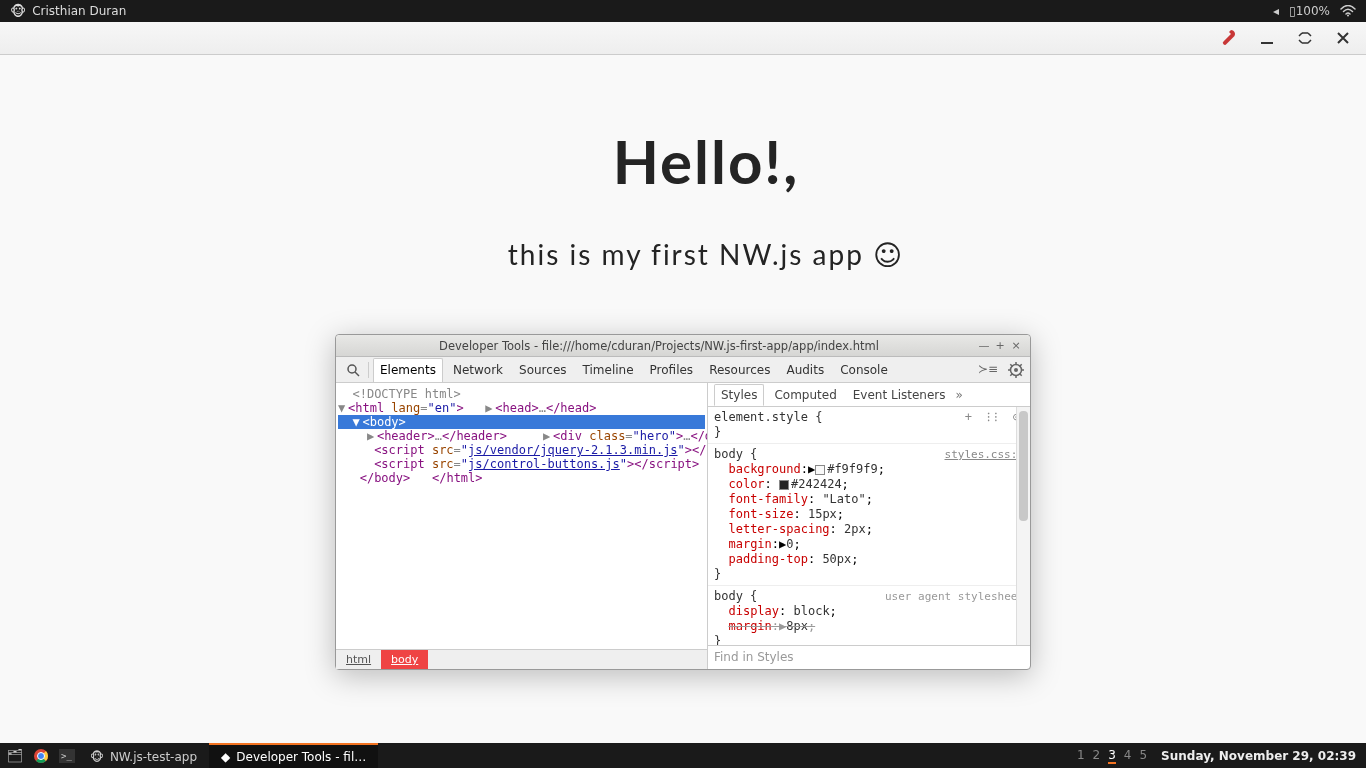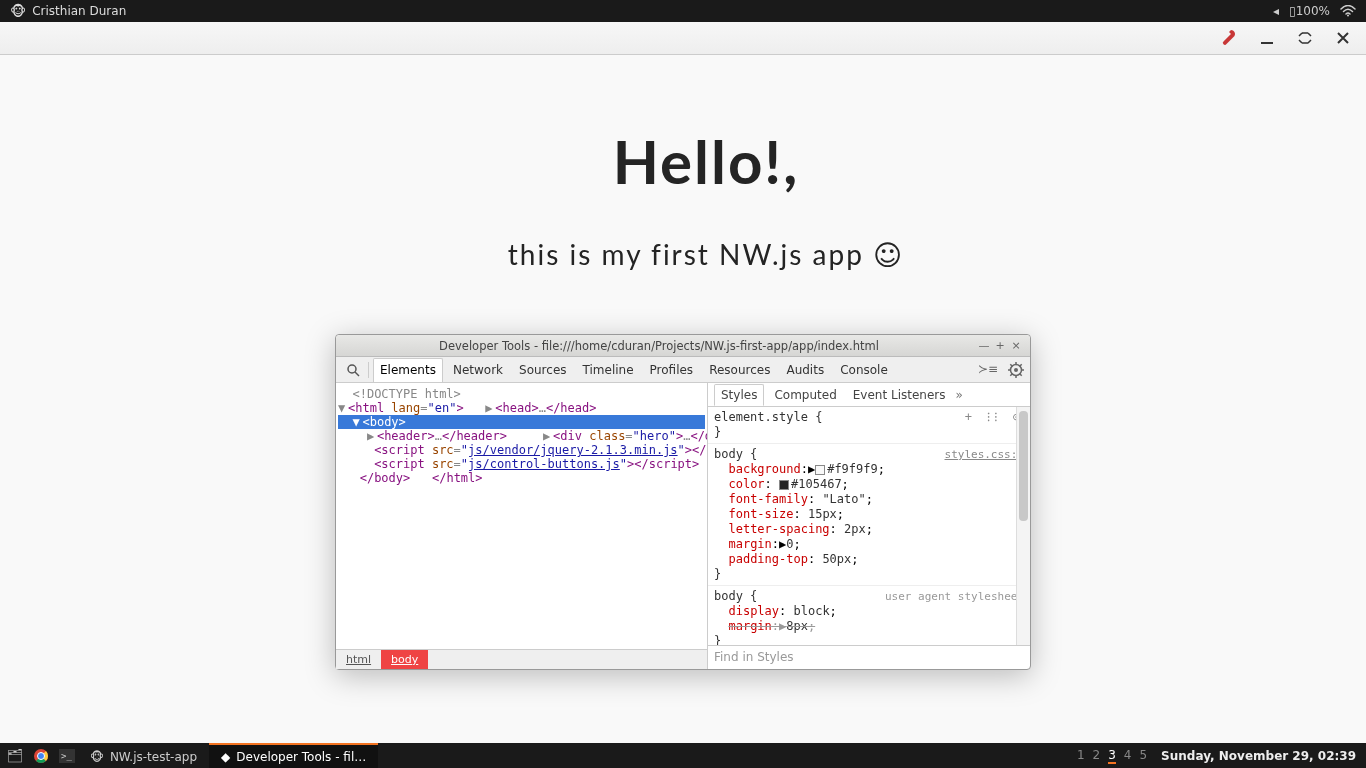--- a/index.html
+++ b/index.html
@@ -210,21 +210,21 @@
         <div class="rule">
           <span class="icons">+ ⁝⁝ ⊙</span>
           <span class="selector">element.style {</span><br>
           <span class="selector">}</span>
         </div>
 
         <div class="rule">
           <span class="src">styles.css:1</span>
           <span class="selector">body {</span><br>
           &nbsp;&nbsp;<span class="prop">background</span>:▶<span class="sw" style="background:#f9f9f9"></span><span class="pval">#f9f9f9</span>;<br>
-          &nbsp;&nbsp;<span class="prop">color</span>: <span class="sw" style="background:#242424"></span><span class="pval">#105467</span>;<br>
+          &nbsp;&nbsp;<span class="prop">color</span>: <span class="sw" style="background:#242424"></span><span class="pval">#242424</span>;<br>
           &nbsp;&nbsp;<span class="prop">font-family</span>: <span class="pval">"Lato"</span>;<br>
           &nbsp;&nbsp;<span class="prop">font-size</span>: <span class="pval">15px</span>;<br>
           &nbsp;&nbsp;<span class="prop">letter-spacing</span>: <span class="pval">2px</span>;<br>
           &nbsp;&nbsp;<span class="prop">margin</span>:▶<span class="pval">0</span>;<br>
           &nbsp;&nbsp;<span class="prop">padding-top</span>: <span class="pval">50px</span>;<br>
           <span class="selector">}</span>
         </div>
 
         <div class="rule">
           <span class="uas">user agent stylesheet</span>

